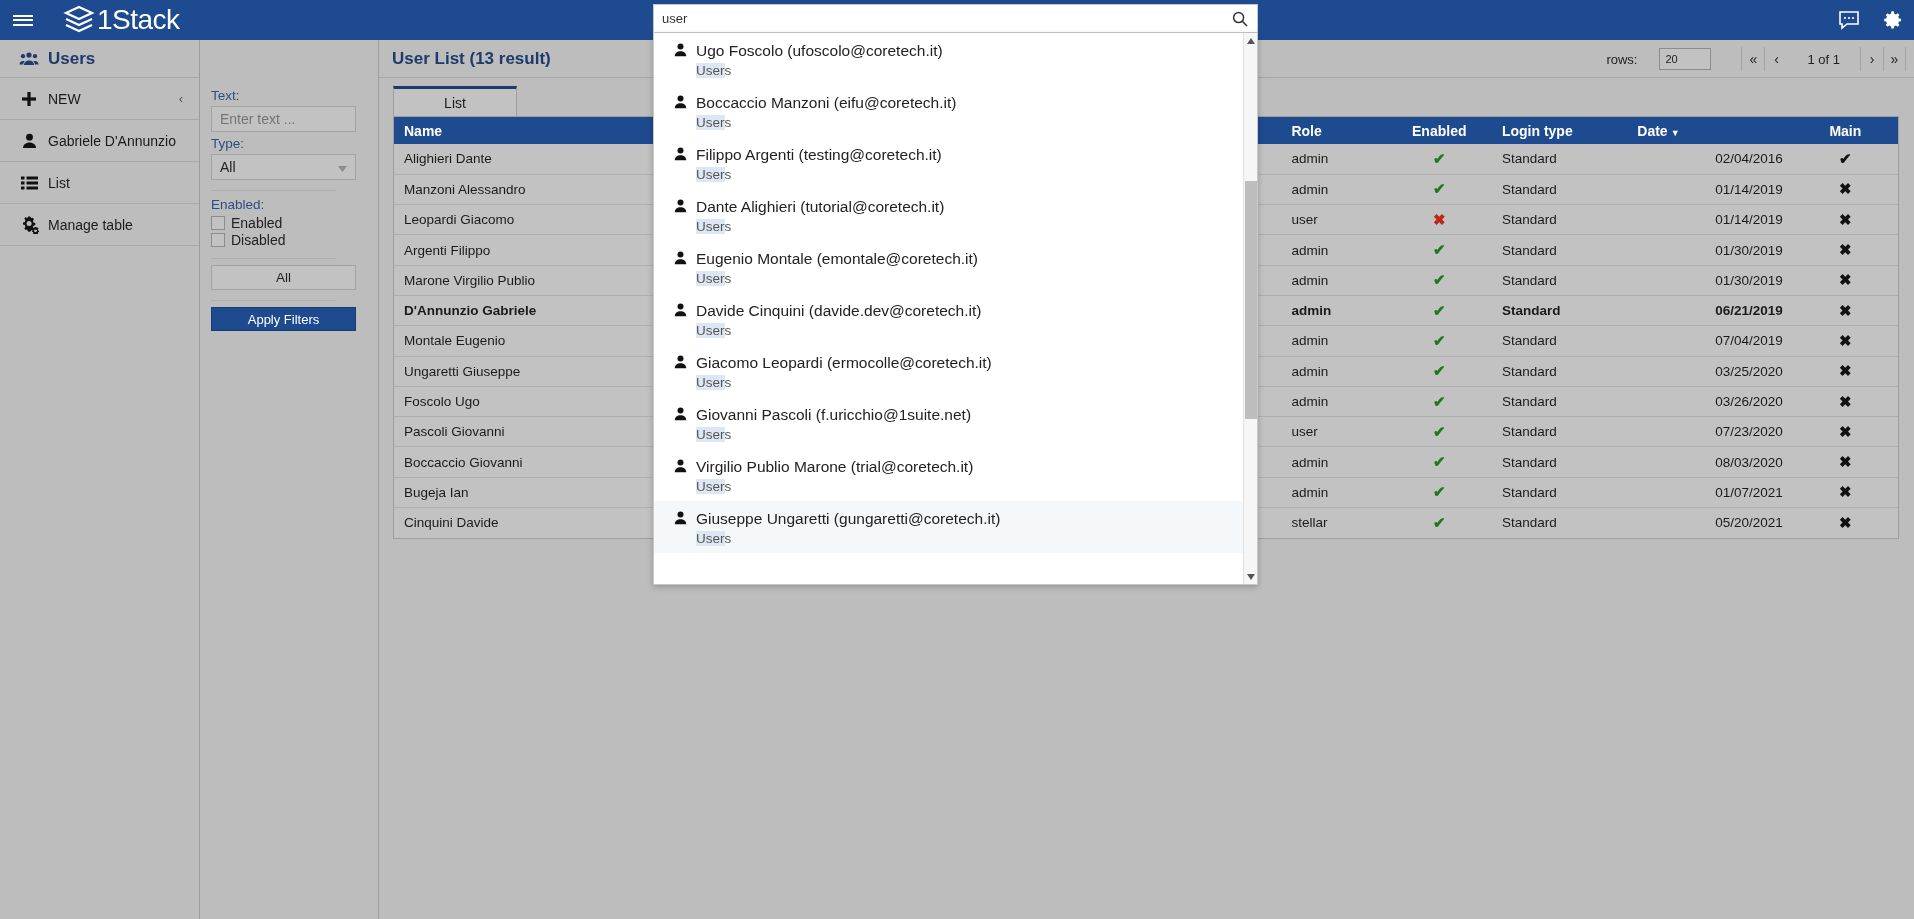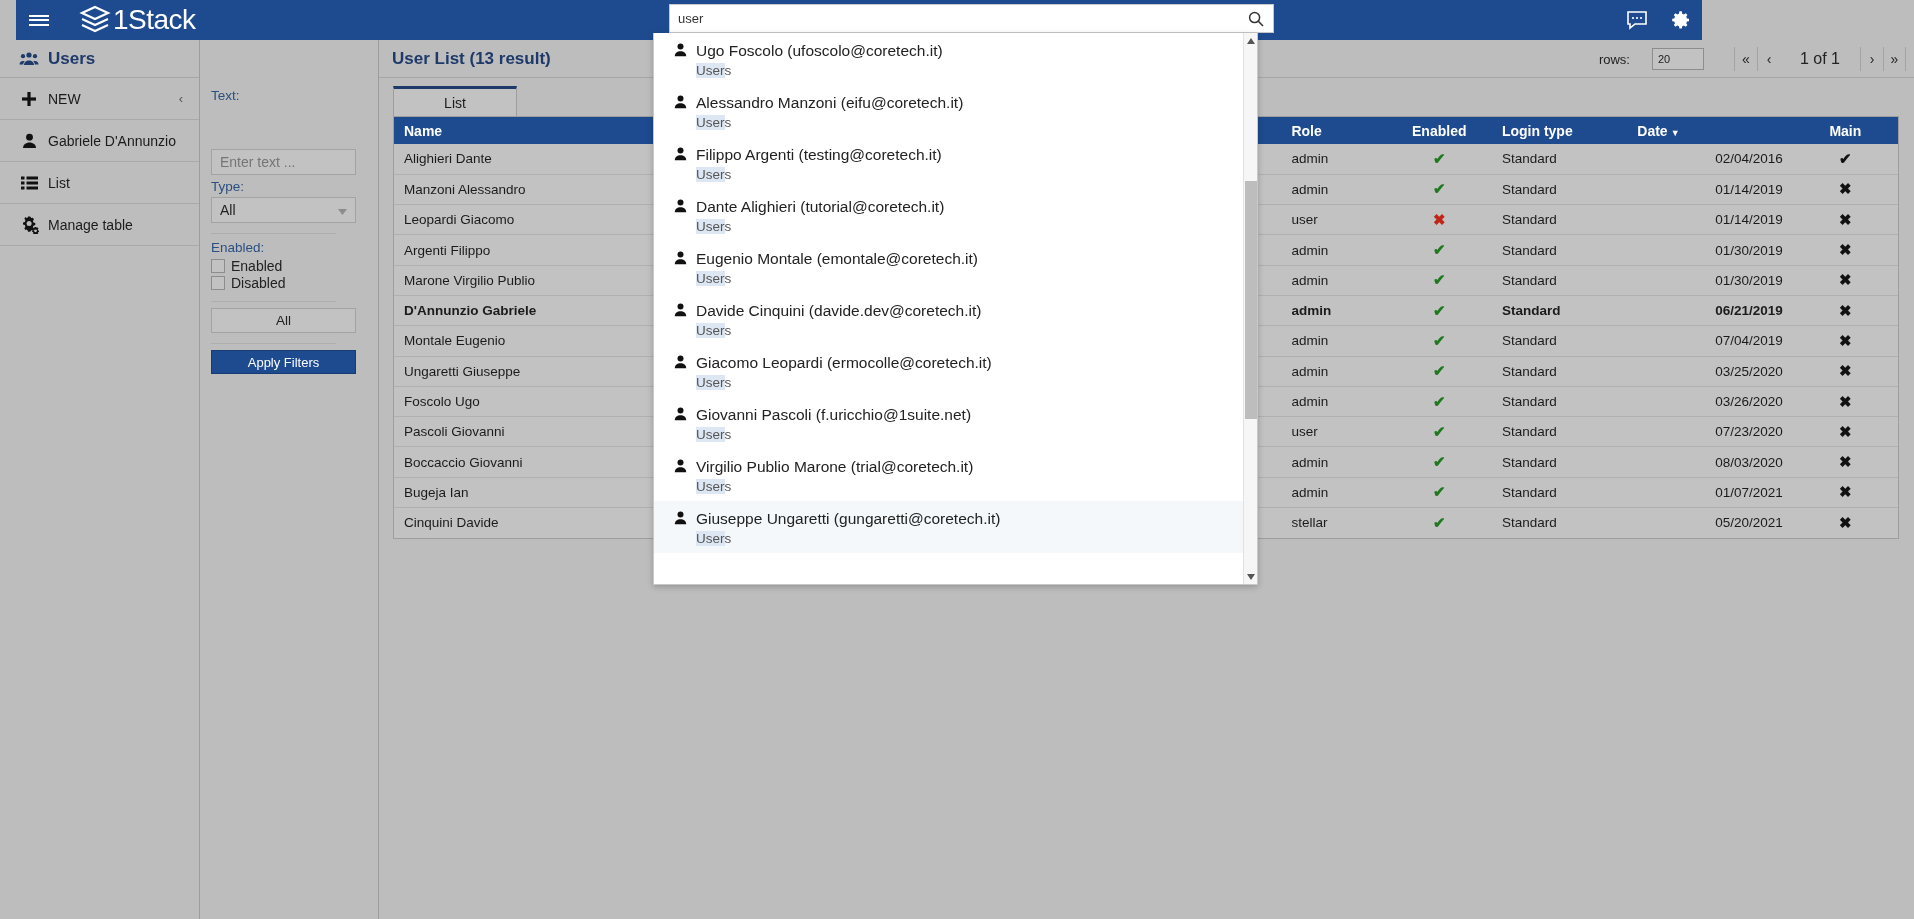--- a/index.html
+++ b/index.html
@@ -6,21 +6,21 @@
   html, body {
     width:1914px; height:919px;
     font-family:"Liberation Sans", sans-serif;
     background:#bdbdbd;
     overflow:hidden;
   }
   .app { position:relative; width:1914px; height:919px; }
 
   
   .topbar{
-    position:absolute; top:0; left:16px; width:1686px; height:40px;
+    position:absolute; top:0; left:0; width:1914px; height:40px;
     background:#1e4b8f; display:flex; align-items:center;
   }
   .hamburger{
     width:46px; height:40px; display:flex; align-items:center; justify-content:center;
     cursor:pointer;
   }
   .hamburger span{ display:block; width:20px; height:2px; background:#fff; margin:2.5px 0; }
   .brand{ display:flex; align-items:center; margin-left:16px; color:#fff; }
   .brand-logo{ width:34px; height:34px; }
   .brand-text{ font-size:28px; letter-spacing:-0.5px; font-weight:400; color:#fff; margin-left:1px; }
@@ -89,21 +89,21 @@
   .sb-chevron{ position:absolute; right:16px; font-size:13px; color:#555; }
 
   
   .filters{
     position:absolute; left:201px; top:78px; width:145px; padding:6px 10px 10px 10px;
   }
   .f-label{ color:#2b4f80; font-size:13.5px; margin:4px 0 3px; }
   .f-input{
     width:145px; height:26px; background:#c2c2c2; border:1px solid #a3a3a3;
     color:#7a7a7a; font-size:14px; padding:0 8px;
-    font-family:"Liberation Sans", sans-serif; outline:none;margin-top:43px;
+    font-family:"Liberation Sans", sans-serif; outline:none;
   }
   .f-select{
     width:145px; height:26px; background:#c2c2c2; border:1px solid #a3a3a3;
     color:#222; font-size:14px; padding:0 8px; display:flex; align-items:center;
     justify-content:space-between; cursor:pointer;
   }
   .f-sep{ border-top:1px solid #aeaeae; margin:10px 0 6px; }
   .f-check{ display:flex; align-items:center; margin:1px 0; cursor:pointer; }
   .f-check .box{
     width:14px; height:14px; background:#c2c2c2; border:1px solid #8d8d8d; margin-right:6px;
@@ -134,21 +134,21 @@
     width:52px; height:22px; background:#c2c2c2; border:1px solid #8d8d8d;
     font-size:11px; padding:0 5px; color:#222; outline:none;
     font-family:"Liberation Sans", sans-serif;
   }
   .pager{ display:flex; align-items:center; margin-left:14px; }
   .pg-btn{
     width:23px; height:24px; display:flex; align-items:center; justify-content:center;
     font-size:14px; color:#222; cursor:pointer; border-left:1px solid #a3a3a3;
   }
   .pg-btn.last{ border-right:1px solid #a3a3a3; }
-  .pg-pos{ padding:0 20px; font-size:16px; color:#222; }
+  .pg-pos{ padding:0 20px; font-size:13px; color:#222; }
 
   .tabs{ padding:8px 0 0 14px; display:flex; }
   .tab{
     width:124px; height:30px; background:#c2c2c2; border:1px solid #9e9e9e;
     border-top:3px solid #1e3a6a; border-bottom:none;
     display:flex; align-items:center; justify-content:center;
     font-size:14px; color:#1b1b1b; cursor:pointer;
   }
 
   .table-wrap{ margin:0 15px 0 14px; border:1px solid #9e9e9e; }
@@ -491,21 +491,21 @@
             <span class="dd-title">Ugo Foscolo (ufoscolo@coretech.it)</span>
           </div>
           <div class="dd-sub"><span class="hl">User</span><span>s</span></div>
         </div>
         <div class="dd-item">
           <div class="dd-row">
             <span class="dd-person-icon"><svg width="13" height="14" viewBox="0 0 13 14">
                 <circle cx="6.5" cy="3.6" r="3" fill="#111"></circle>
                 <path d="M0.8 13.2c0-3 2.5-4.9 5.7-4.9s5.7 1.9 5.7 4.9z" fill="#111"></path>
               </svg></span>
-            <span class="dd-title">Alessandro Manzoni (eifu@coretech.it)</span>
+            <span class="dd-title">Boccaccio Manzoni (eifu@coretech.it)</span>
           </div>
           <div class="dd-sub"><span class="hl">User</span><span>s</span></div>
         </div>
         <div class="dd-item">
           <div class="dd-row">
             <span class="dd-person-icon"><svg width="13" height="14" viewBox="0 0 13 14">
                 <circle cx="6.5" cy="3.6" r="3" fill="#111"></circle>
                 <path d="M0.8 13.2c0-3 2.5-4.9 5.7-4.9s5.7 1.9 5.7 4.9z" fill="#111"></path>
               </svg></span>
             <span class="dd-title">Filippo Argenti (testing@coretech.it)</span>

